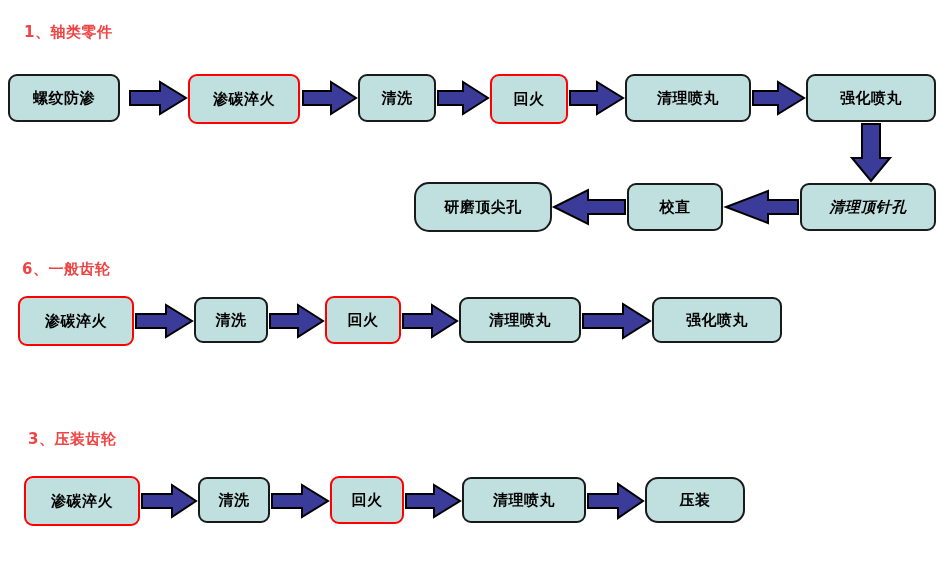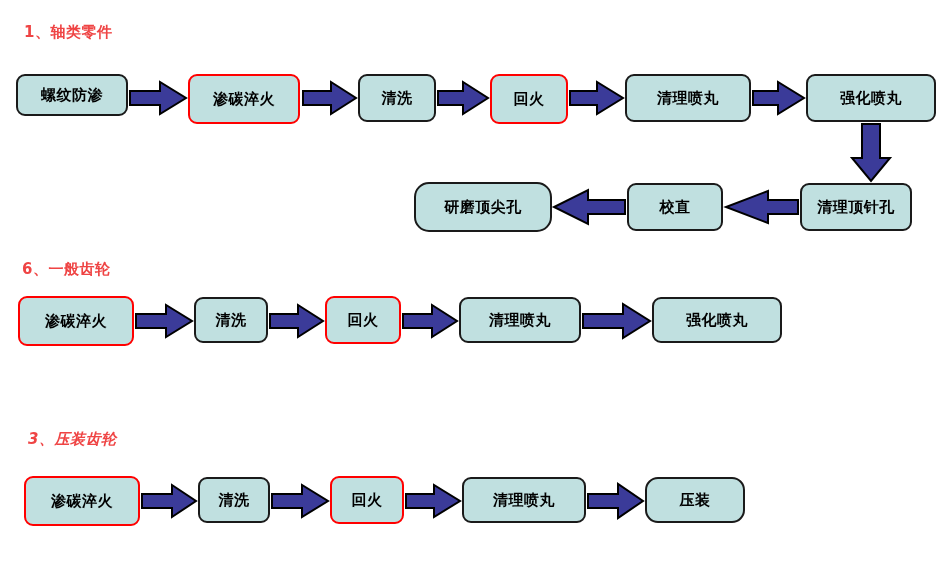--- a/index.html
+++ b/index.html
@@ -62,21 +62,21 @@
 </style>
 </head>
 <body>
 
 <div id="canvas">
 
   <div class="section-title" style="left:24px; top:23px;">1、轴类零件</div>
 
   <div class="section-title" style="left:22px; top:260px;">6、一般齿轮</div>
 
-  <div class="section-title" style="left:28px; top:430px;font-style:italic;">3、压装齿轮</div>
+  <div class="section-title" style="left:28px; top:430px;">3、压装齿轮</div>
 
   <svg class="arrow-layer" viewBox="0 0 949 580" xmlns="http://www.w3.org/2000/svg">
 
     <polygon points="130,91 160,91 160,82 186,98 160,114 160,105 130,105"></polygon>
     <polygon points="303,91 331,91 331,82 356,98 331,114 331,105 303,105"></polygon>
     <polygon points="438,91 463,91 463,82 488,98 463,114 463,105 438,105"></polygon>
     <polygon points="570,91 597,91 597,82 623,98 597,114 597,105 570,105"></polygon>
     <polygon points="753,91 778,91 778,82 804,98 778,114 778,105 753,105"></polygon>
 
     <polygon points="862,124 880,124 880,158 890,158 871,181 852,158 862,158"></polygon>
@@ -88,33 +88,33 @@
     <polygon points="270,314 298,314 298,305 323,321 298,337 298,328 270,328"></polygon>
     <polygon points="403,314 432,314 432,305 457,321 432,337 432,328 403,328"></polygon>
     <polygon points="583,314 623,314 623,304 650,321 623,338 623,328 583,328"></polygon>
 
     <polygon points="142,494 172,494 172,485 196,501 172,517 172,508 142,508"></polygon>
     <polygon points="272,494 302,494 302,485 328,501 302,517 302,508 272,508"></polygon>
     <polygon points="406,494 434,494 434,485 460,501 434,517 434,508 406,508"></polygon>
     <polygon points="588,494 618,494 618,484 643,501 618,518 618,508 588,508"></polygon>
   </svg>
 
-  <div class="node" style="left:16px; top:74px; width:112px; height:42px;">螺纹防渗</div>
+  <div class="node" style="left:8px; top:74px; width:112px; height:48px;">螺纹防渗</div>
 
   <div class="node highlight" style="left:188px; top:74px; width:112px; height:50px;">渗碳淬火</div>
 
   <div class="node" style="left:358px; top:74px; width:78px; height:48px;">清洗</div>
 
   <div class="node highlight" style="left:490px; top:74px; width:78px; height:50px;">回火</div>
 
   <div class="node" style="left:625px; top:74px; width:126px; height:48px;">清理喷丸</div>
 
   <div class="node" style="left:806px; top:74px; width:130px; height:48px;">强化喷丸</div>
 
-  <div class="node" style="left:800px; top:183px; width:112px; height:48px;">清理顶针孔</div>
+  <div class="node" style="left:800px; top:183px; width:136px; height:48px;font-style:italic;">清理顶针孔</div>
 
   <div class="node" style="left:627px; top:183px; width:96px; height:48px;">校直</div>
 
   <div class="node" style="left:414px; top:182px; width:138px; height:50px;border-radius:15px;">研磨顶尖孔</div>
 
   <div class="node highlight" style="left:18px; top:296px; width:116px; height:50px;">渗碳淬火</div>
 
   <div class="node" style="left:194px; top:297px; width:74px; height:46px;">清洗</div>
 
   <div class="node highlight" style="left:325px; top:296px; width:76px; height:48px;">回火</div>

